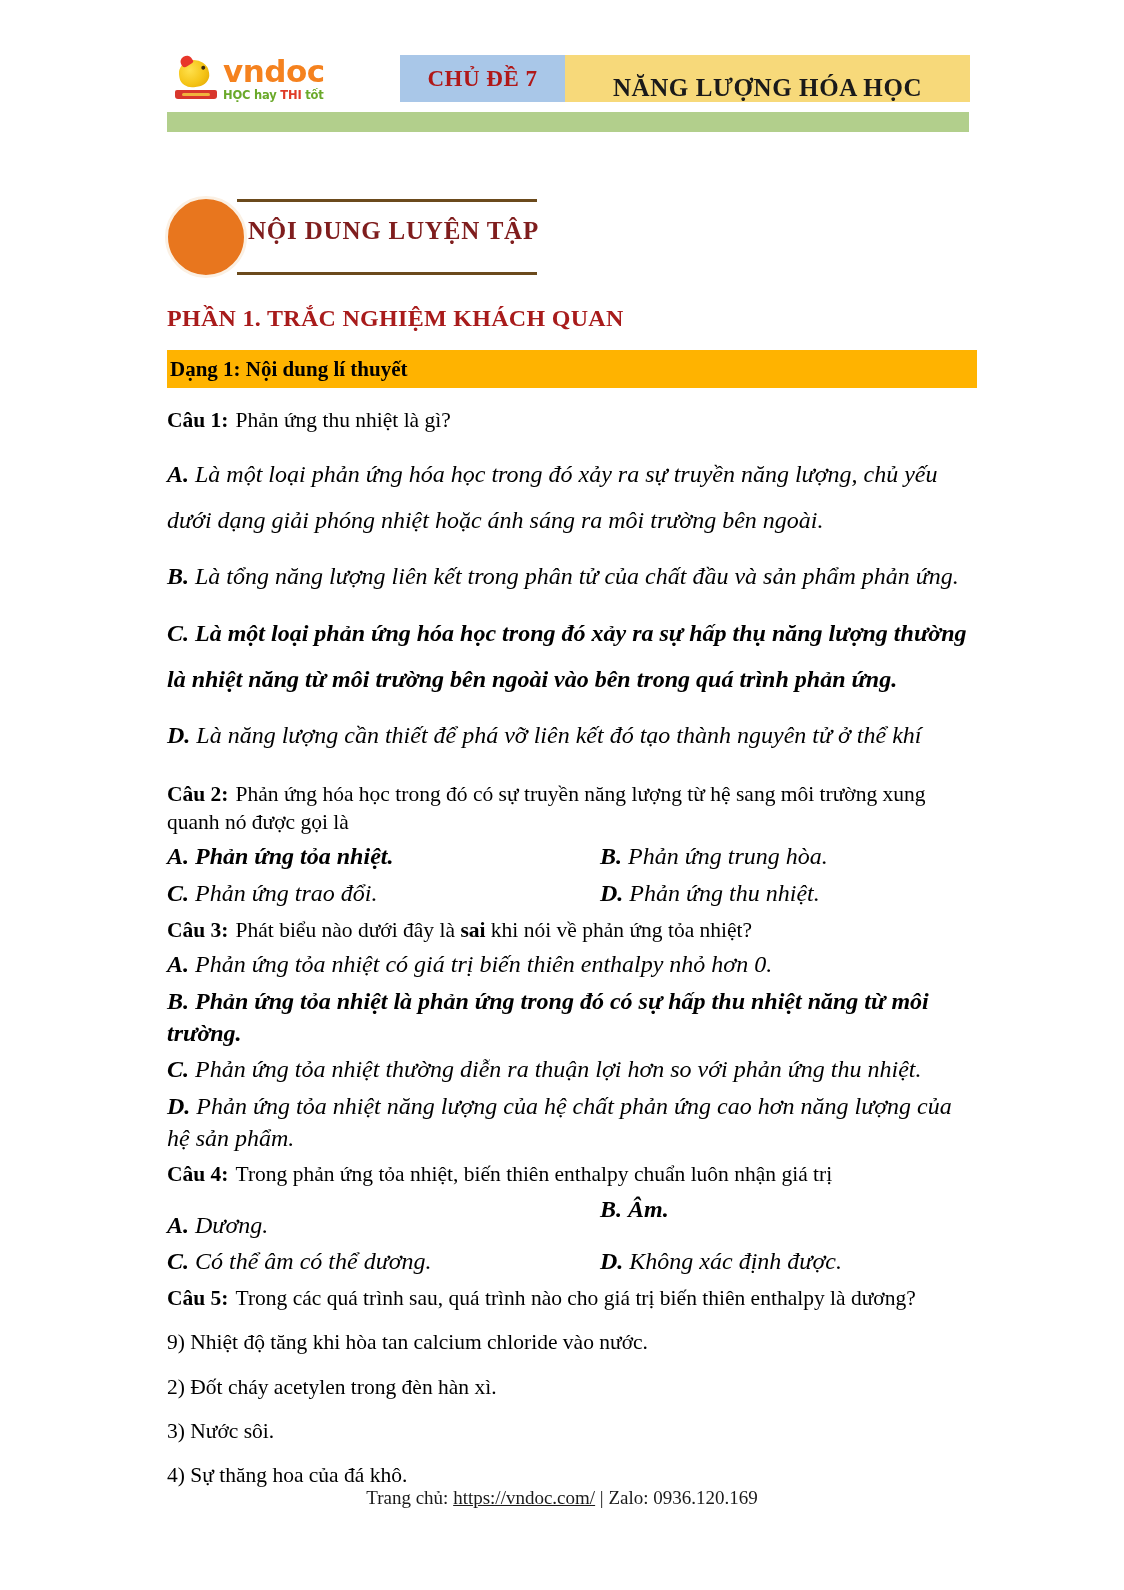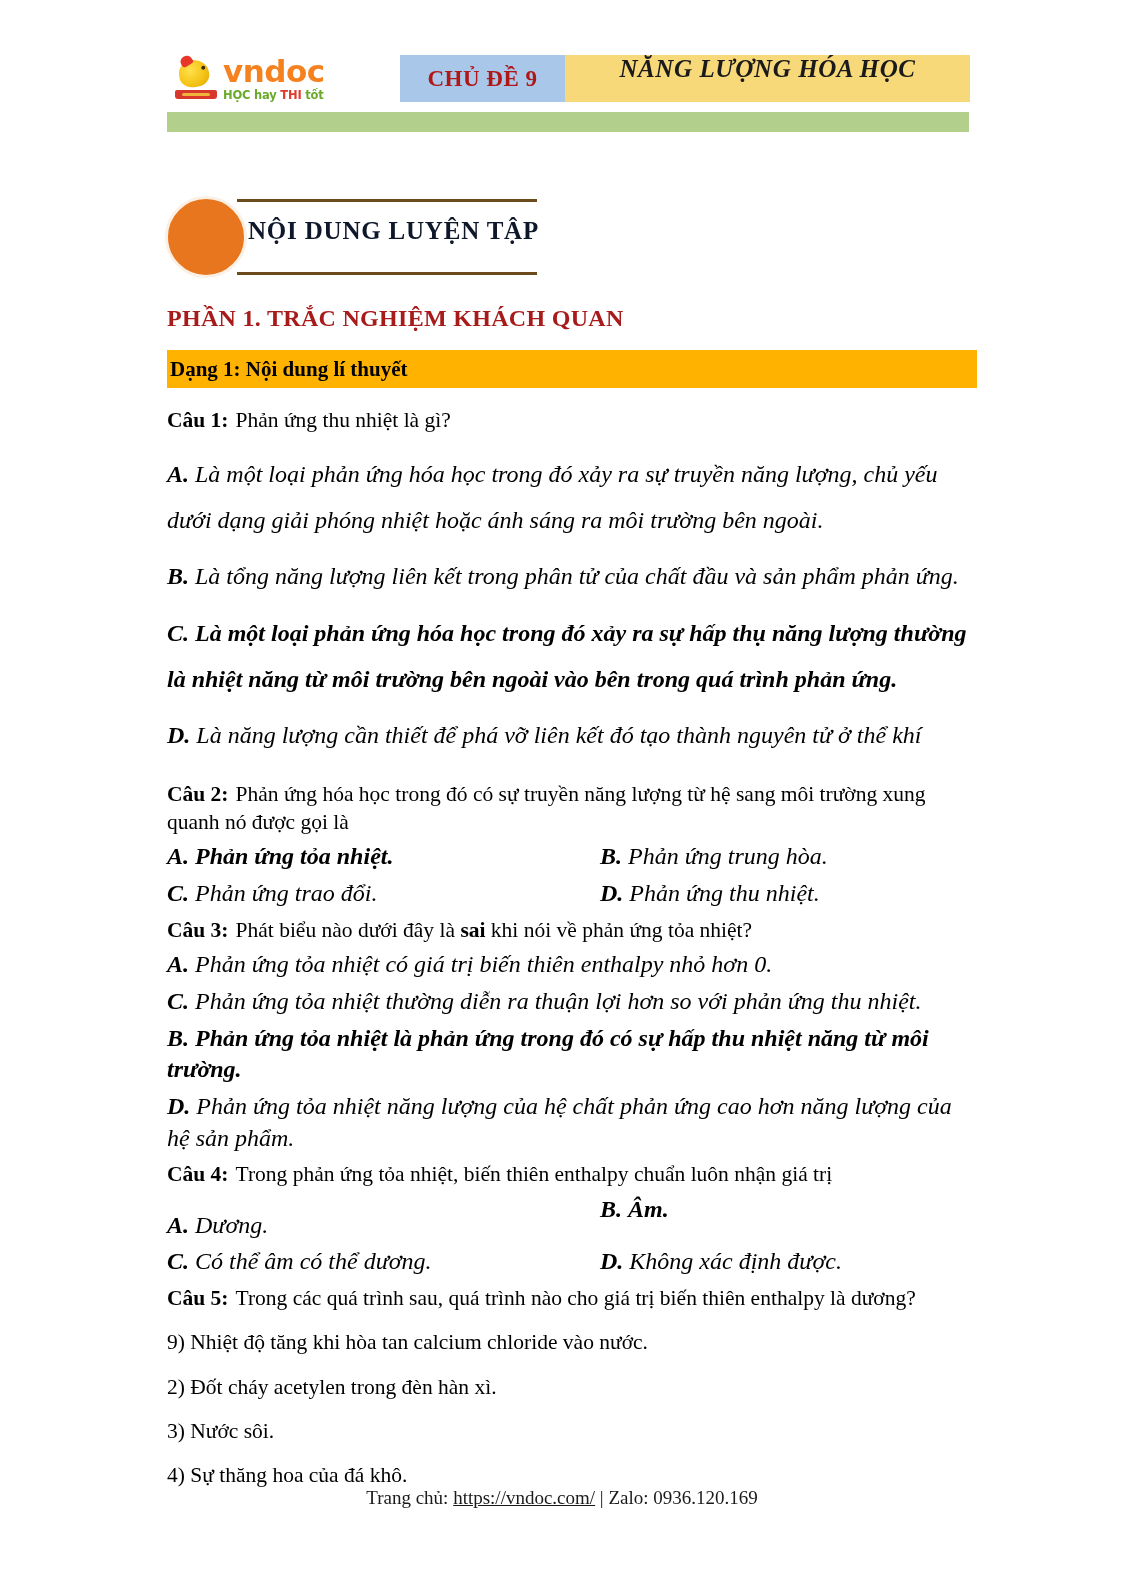--- a/index.html
+++ b/index.html
@@ -144,23 +144,22 @@
     font-size: 23px;
     font-weight: bold;
     color: #B01818;
     letter-spacing: 0.5px;
     white-space: nowrap;
   }
   .title-band {
     flex: 1;
     background: #F7D97A;
     display: flex;
-    align-items: flex-start;
+    align-items: flex-end;
     justify-content: center;
-    font-style: italic;
   }
   .title-text {
     font-family: "Liberation Serif", serif;
     font-size: 25px;
     font-weight: bold;
     color: #1a1a1a;
     letter-spacing: 0.6px;
     white-space: nowrap;
   }
   .green-bar {
@@ -207,21 +206,21 @@
     height: 3px;
     background: #6b4a1c;
   }
   .sh-label {
     position: absolute;
     left: 83px;
     top: 27px;
     font-family: "Liberation Serif", serif;
     font-size: 25px;
     font-weight: bold;
-    color: #0f172a;
+    color: #7f1d1d;
     letter-spacing: 0.8px;
     white-space: nowrap;
     text-align: center;
   }
 
   
   .content {
     position: absolute;
     left: 167px;
     top: 305px;
@@ -315,21 +314,21 @@
           <div class="logo-chick"></div>
           <div class="logo-base"></div>
         </div>
         <div class="logo-text">
           <span class="logo-word">vndoc</span>
           <span class="logo-tag"><span class="g1">HỌC hay </span><span class="g2">THI </span><span class="g3">tốt</span></span>
         </div>
       </div>
 
       <div class="chude-band">
-        <span class="chude-text">CHỦ ĐỀ 9</span>
+        <span class="chude-text">CHỦ ĐỀ 7</span>
       </div>
 
       <div class="title-band">
         <span class="title-text">NĂNG LƯỢNG HÓA HỌC</span>
       </div>
 
     </div>
     <div class="green-bar"></div>
   </div>
 
@@ -400,27 +399,27 @@
       </div>
     </div>
 
     <div class="q">
       <span class="lead">Câu 3:</span><span class="lead-sp"></span><span>Phát biểu nào dưới đây là </span><span class="inline-bold">sai</span><span> khi nói về phản ứng tỏa nhiệt?</span>
     </div>
     <div class="opt">
       <span class="ltr">A.</span>
       <span>Phản ứng tỏa nhiệt có giá trị biến thiên enthalpy nhỏ hơn 0.</span>
     </div>
+    <div class="opt bold">
+      <span class="ltr">B.</span>
+      <span>Phản ứng tỏa nhiệt là phản ứng trong đó có sự hấp thu nhiệt năng từ môi trường.</span>
+    </div>
     <div class="opt">
       <span class="ltr">C.</span>
       <span>Phản ứng tỏa nhiệt thường diễn ra thuận lợi hơn so với phản ứng thu nhiệt.</span>
-    </div>
-    <div class="opt bold">
-      <span class="ltr">B.</span>
-      <span>Phản ứng tỏa nhiệt là phản ứng trong đó có sự hấp thu nhiệt năng từ môi trường.</span>
     </div>
     <div class="opt">
       <span class="ltr">D.</span>
       <span>Phản ứng tỏa nhiệt năng lượng của hệ chất phản ứng cao hơn năng lượng của hệ sản phẩm.</span>
     </div>
 
     <div class="q">
       <span class="lead">Câu 4:</span><span class="lead-sp"></span><span>Trong phản ứng tỏa nhiệt, biến thiên enthalpy chuẩn luôn nhận giá trị</span>
     </div>
     <div class="two-col">

